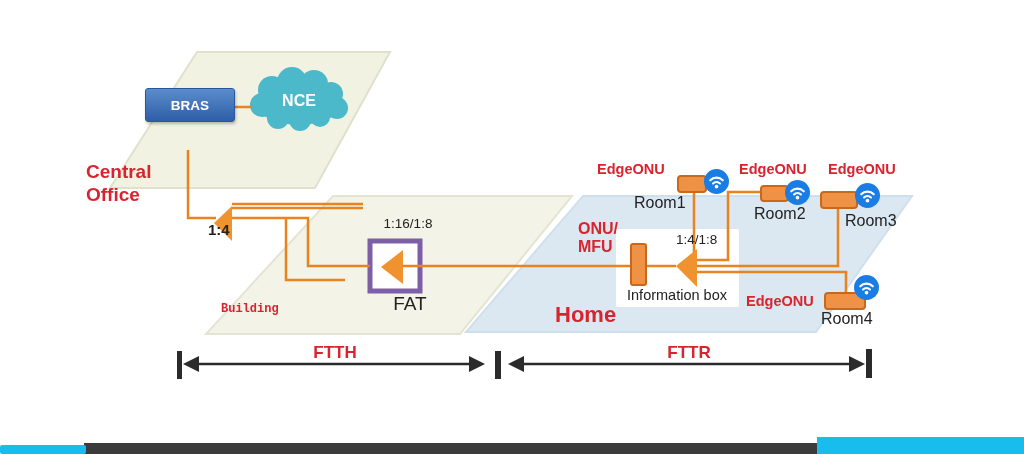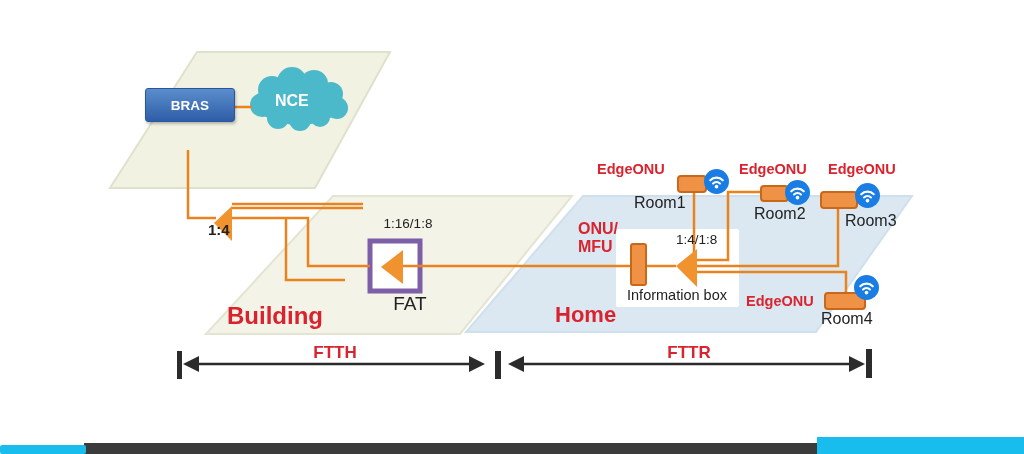--- a/index.html
+++ b/index.html
@@ -76,21 +76,21 @@
       <polygon points="485,364 469,356 469,372" stroke="none"></polygon>
       <line x1="520" y1="364" x2="853" y2="364"></line>
       <polygon points="508,364 524,356 524,372" stroke="none"></polygon>
       <polygon points="865,364 849,356 849,372" stroke="none"></polygon>
     </g>
   </svg>
 
   <div class="node" style="left:145px;top:60px;width:88px;height:32px;">
     <span>BRAS</span>
   </div>
-  <div class="lbl" style="left:275px;top:92px;width:48px;color:#fff;font-size:16px;font-weight:600;text-align:left;">NCE</div>
+  <div class="lbl" style="left:275px;top:92px;width:48px;color:#fff;font-size:16px;font-weight:600;text-align:center;">NCE</div>
 
   <div class="device" style="left:630px;top:243px;width:13px;height:39px;border-radius:3px;"></div>
 
   <div class="device" style="left:677px;top:175px;width:26px;height:14px;"></div>
   <div class="device" style="left:760px;top:185px;width:25px;height:13px;"></div>
   <div class="device" style="left:820px;top:191px;width:34px;height:14px;"></div>
   <div class="device" style="left:824px;top:292px;width:38px;height:14px;"></div>
 
   <svg class="wifi" style="left:704px;top:169px;" viewBox="0 0 26 26">
     <circle cx="13" cy="13" r="13" fill="#1a7de4"></circle>
@@ -110,21 +110,22 @@
     <path d="M9.4 15 a5.2 5.2 0 0 1 7.2 0" stroke="#fff" stroke-width="2.2" fill="none" stroke-linecap="round"></path>
     <circle cx="13" cy="18.4" r="1.9" fill="#fff"></circle>
   </svg>
   <svg class="wifi" style="left:854px;top:275px;" viewBox="0 0 26 26">
     <circle cx="13" cy="13" r="13" fill="#1a7de4"></circle>
     <path d="M6.5 11.8 a9 9 0 0 1 13 0" stroke="#fff" stroke-width="2.2" fill="none" stroke-linecap="round"></path>
     <path d="M9.4 15 a5.2 5.2 0 0 1 7.2 0" stroke="#fff" stroke-width="2.2" fill="none" stroke-linecap="round"></path>
     <circle cx="13" cy="18.4" r="1.9" fill="#fff"></circle>
   </svg>
 
-  <div class="lbl red" style="left:227px;top:302px;font-size:24px;">Building</div>
+  <div class="lbl red" style="left:86px;top:160px;width:84px;font-size:19px;line-height:23px;">Central Office</div>
+  <div class="lbl red" style="left:221px;top:302px;font-size:12px;font-family:Liberation Mono, monospace;">Building</div>
   <div class="lbl red" style="left:555px;top:302px;font-size:22px;">Home</div>
 
   <div class="lbl blk" style="left:208px;top:196px;font-size:15px;font-weight:600;margin-top:25px;">1:4</div>
   <div class="lbl blk ctr" style="left:375px;top:216px;width:66px;font-size:13.5px;">1:16/1:8</div>
   <div class="lbl blk ctr" style="left:379px;top:293px;width:62px;font-size:19px;">FAT</div>
   <div class="lbl blk" style="left:676px;top:232px;font-size:13.5px;">1:4/1:8</div>
   <div class="lbl blk ctr" style="left:613px;top:287px;width:128px;font-size:14.5px;">Information box</div>
   <div class="lbl red" style="left:578px;top:220px;font-size:16px;line-height:18px;"><span>ONU/</span><br><span>MFU</span></div>
 
   <div class="lbl red" style="left:597px;top:161px;font-size:14.5px;">EdgeONU</div>

